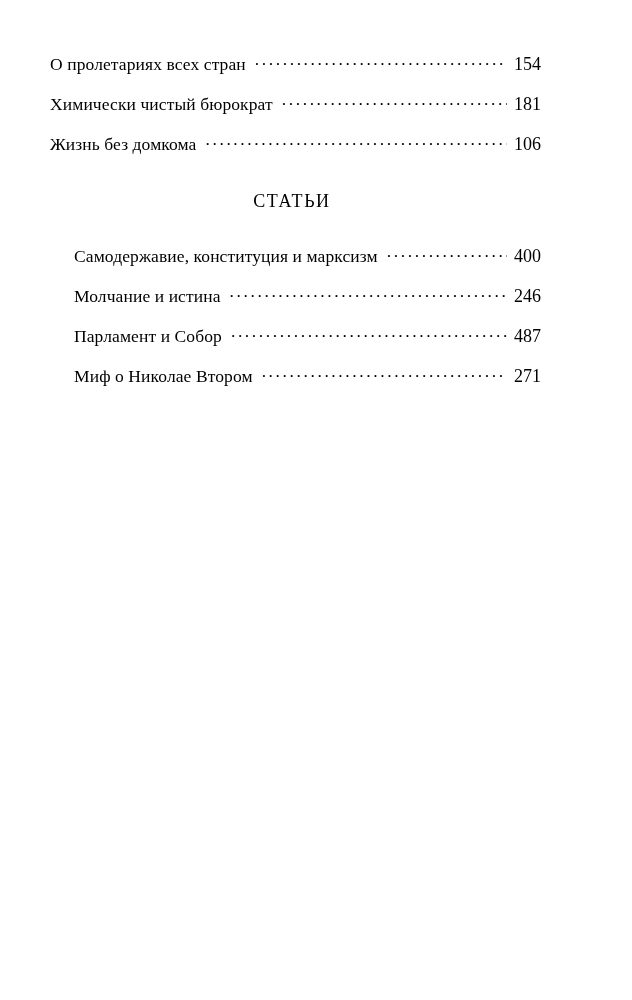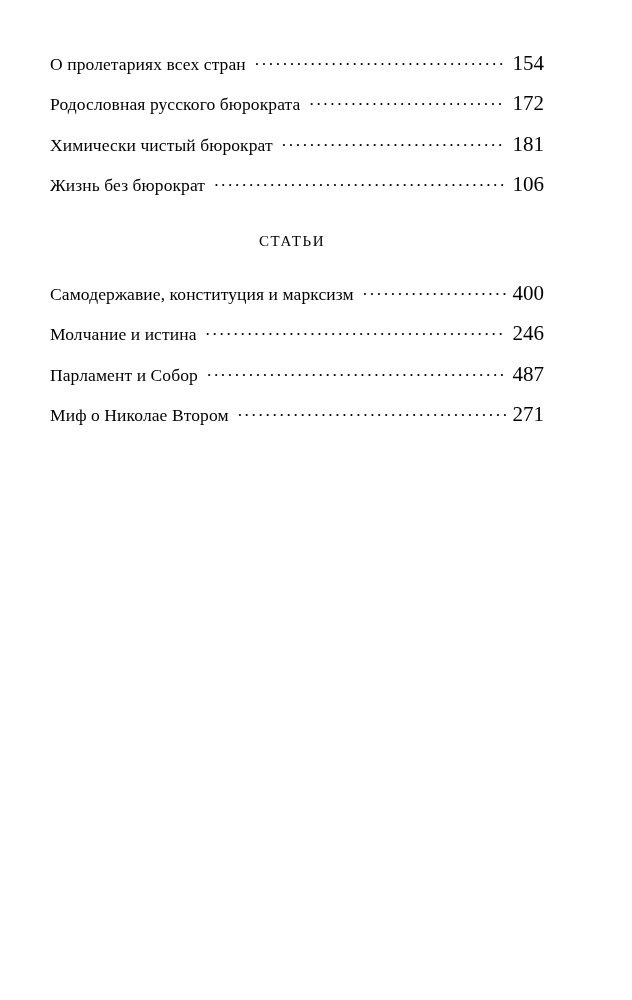--- a/index.html
+++ b/index.html
@@ -51,62 +51,58 @@
     font-size: 17.5px;
     letter-spacing: 2.6px;
     color: #000;
     position: absolute;
     bottom: 0.08em;
     left: 0;
     white-space: nowrap;
   }
   .toc-page {
     flex: 0 0 auto;
-    font-size: 21px;
+    font-size: 18px;
     text-align: left;
     min-width: 30px;
   }
   .section-heading {
     text-align: center;
-    font-size: 15px;
+    font-size: 18px;
     letter-spacing: 1.6px;
     margin: 38px 0 32px 0;
     padding-right: 10px;
   }
   .group-two {
     margin-top: 0;
+    margin-left: 24px;
   }
 </style>
 </head>
 <body>
 
 <div class="page">
 
   <div class="toc-section">
 
     <div class="toc-entry">
       <span class="toc-title">О пролетариях всех стран</span>
       <span class="toc-dots"></span>
       <span class="toc-page">154</span>
     </div>
 
-    <div class="toc-entry">
-      <span class="toc-title">Родословная русского бюрократа</span>
-      <span class="toc-dots"></span>
-      <span class="toc-page">172</span>
-    </div>
 
     <div class="toc-entry">
       <span class="toc-title">Химически чистый бюрократ</span>
       <span class="toc-dots"></span>
       <span class="toc-page">181</span>
     </div>
 
     <div class="toc-entry">
-      <span class="toc-title">Жизнь без бюрократ</span>
+      <span class="toc-title">Жизнь без домкома</span>
       <span class="toc-dots"></span>
       <span class="toc-page">106</span>
     </div>
 
 
   </div>
 
   <div class="section-heading">СТАТЬИ</div>
 
   <div class="toc-section group-two">

